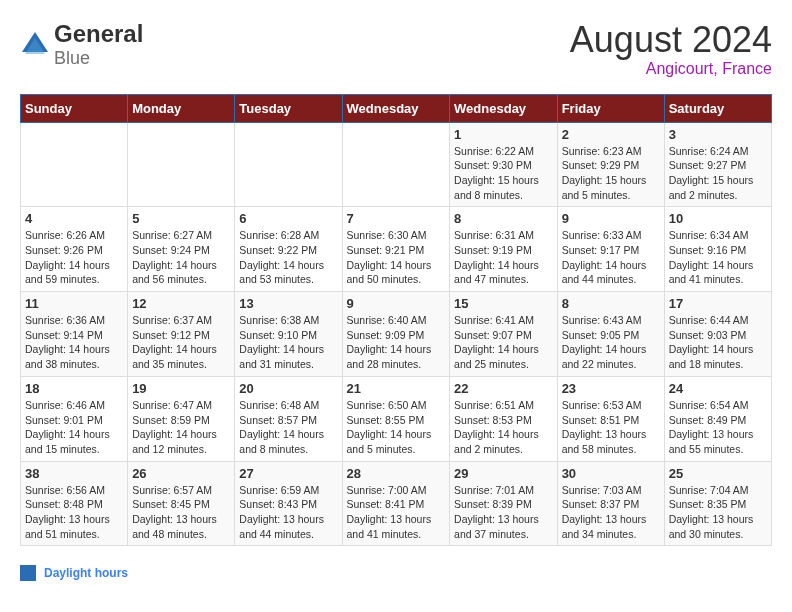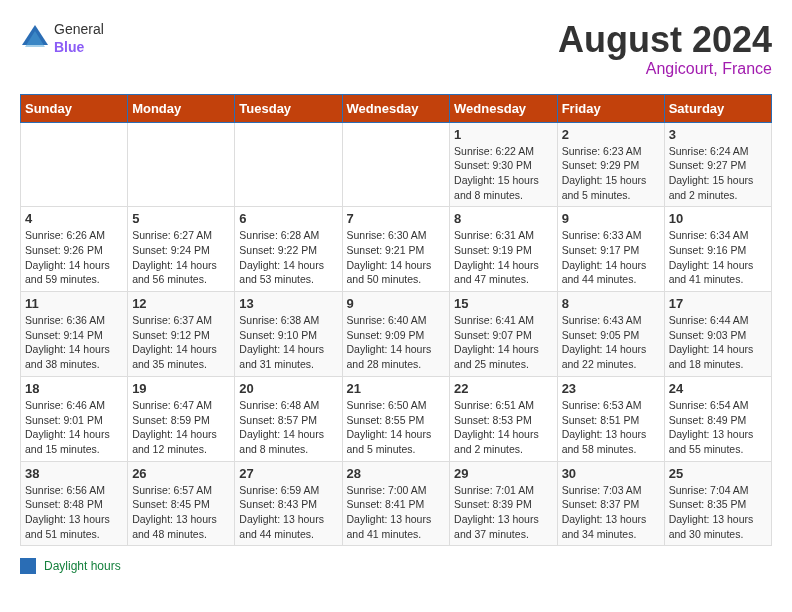--- a/index.html
+++ b/index.html
@@ -15,53 +15,53 @@
       justify-content: space-between;
       align-items: flex-start;
       margin-bottom: 16px;
     }
     .logo {
       display: flex;
       align-items: center;
       gap: 4px;
     }
     .logo-text-general {
-      font-size: 14px;
+      font-size: 24px;
+      font-weight: bold;
+      color: #333;
+    }
+    .logo-text-blue {
+      font-size: 18px;
       font-weight: normal;
-      color: #333;
-    }
-    .logo-text-blue {
-      font-size: 14px;
-      font-weight: bold;
-      color: #8b5cf6;
+      color: #737373;
     }
     .logo-icon {
       width: 30px;
       height: 30px;
     }
     .title-block {
       text-align: right;
     }
     .main-title {
       font-size: 36px;
-      font-weight: bold;
+      font-weight: normal;
       color: #333;
       line-height: 1.1;
     }
     .subtitle {
       font-size: 16px;
       color: #a21caf;
     }
     .calendar {
       width: 100%;
       border-collapse: collapse;
       font-size: 11px;
     }
     .calendar thead th {
-      background-color: #c2410c;
+      background-color: #7f1d1d;
       color: #fff;
       padding: 6px 4px;
       text-align: left;
       font-size: 13px;
       font-weight: bold;
       border: 1px solid #2a6db5;
     }
     .calendar tbody td {
       vertical-align: top;
       border: 1px solid #ddd;
@@ -85,26 +85,27 @@
     }
     .day-info {
       color: #333;
       font-size: 10.5px;
       line-height: 1.4;
     }
     .empty-cell {
       background: #fff !important;
     }
     .footer {
-      margin-top: 12px;
+      margin-top: 19px;
       font-size: 12px;
-      color: #15803d;
+      color: #3b82f6;
       display: flex;
       align-items: center;
       gap: 8px;
+      font-weight: bold;
     }
     .footer-box {
       width: 16px;
       height: 16px;
       background: #2a6db5;
       display: inline-block;
     }
   </style>
 </head>
 <body>

